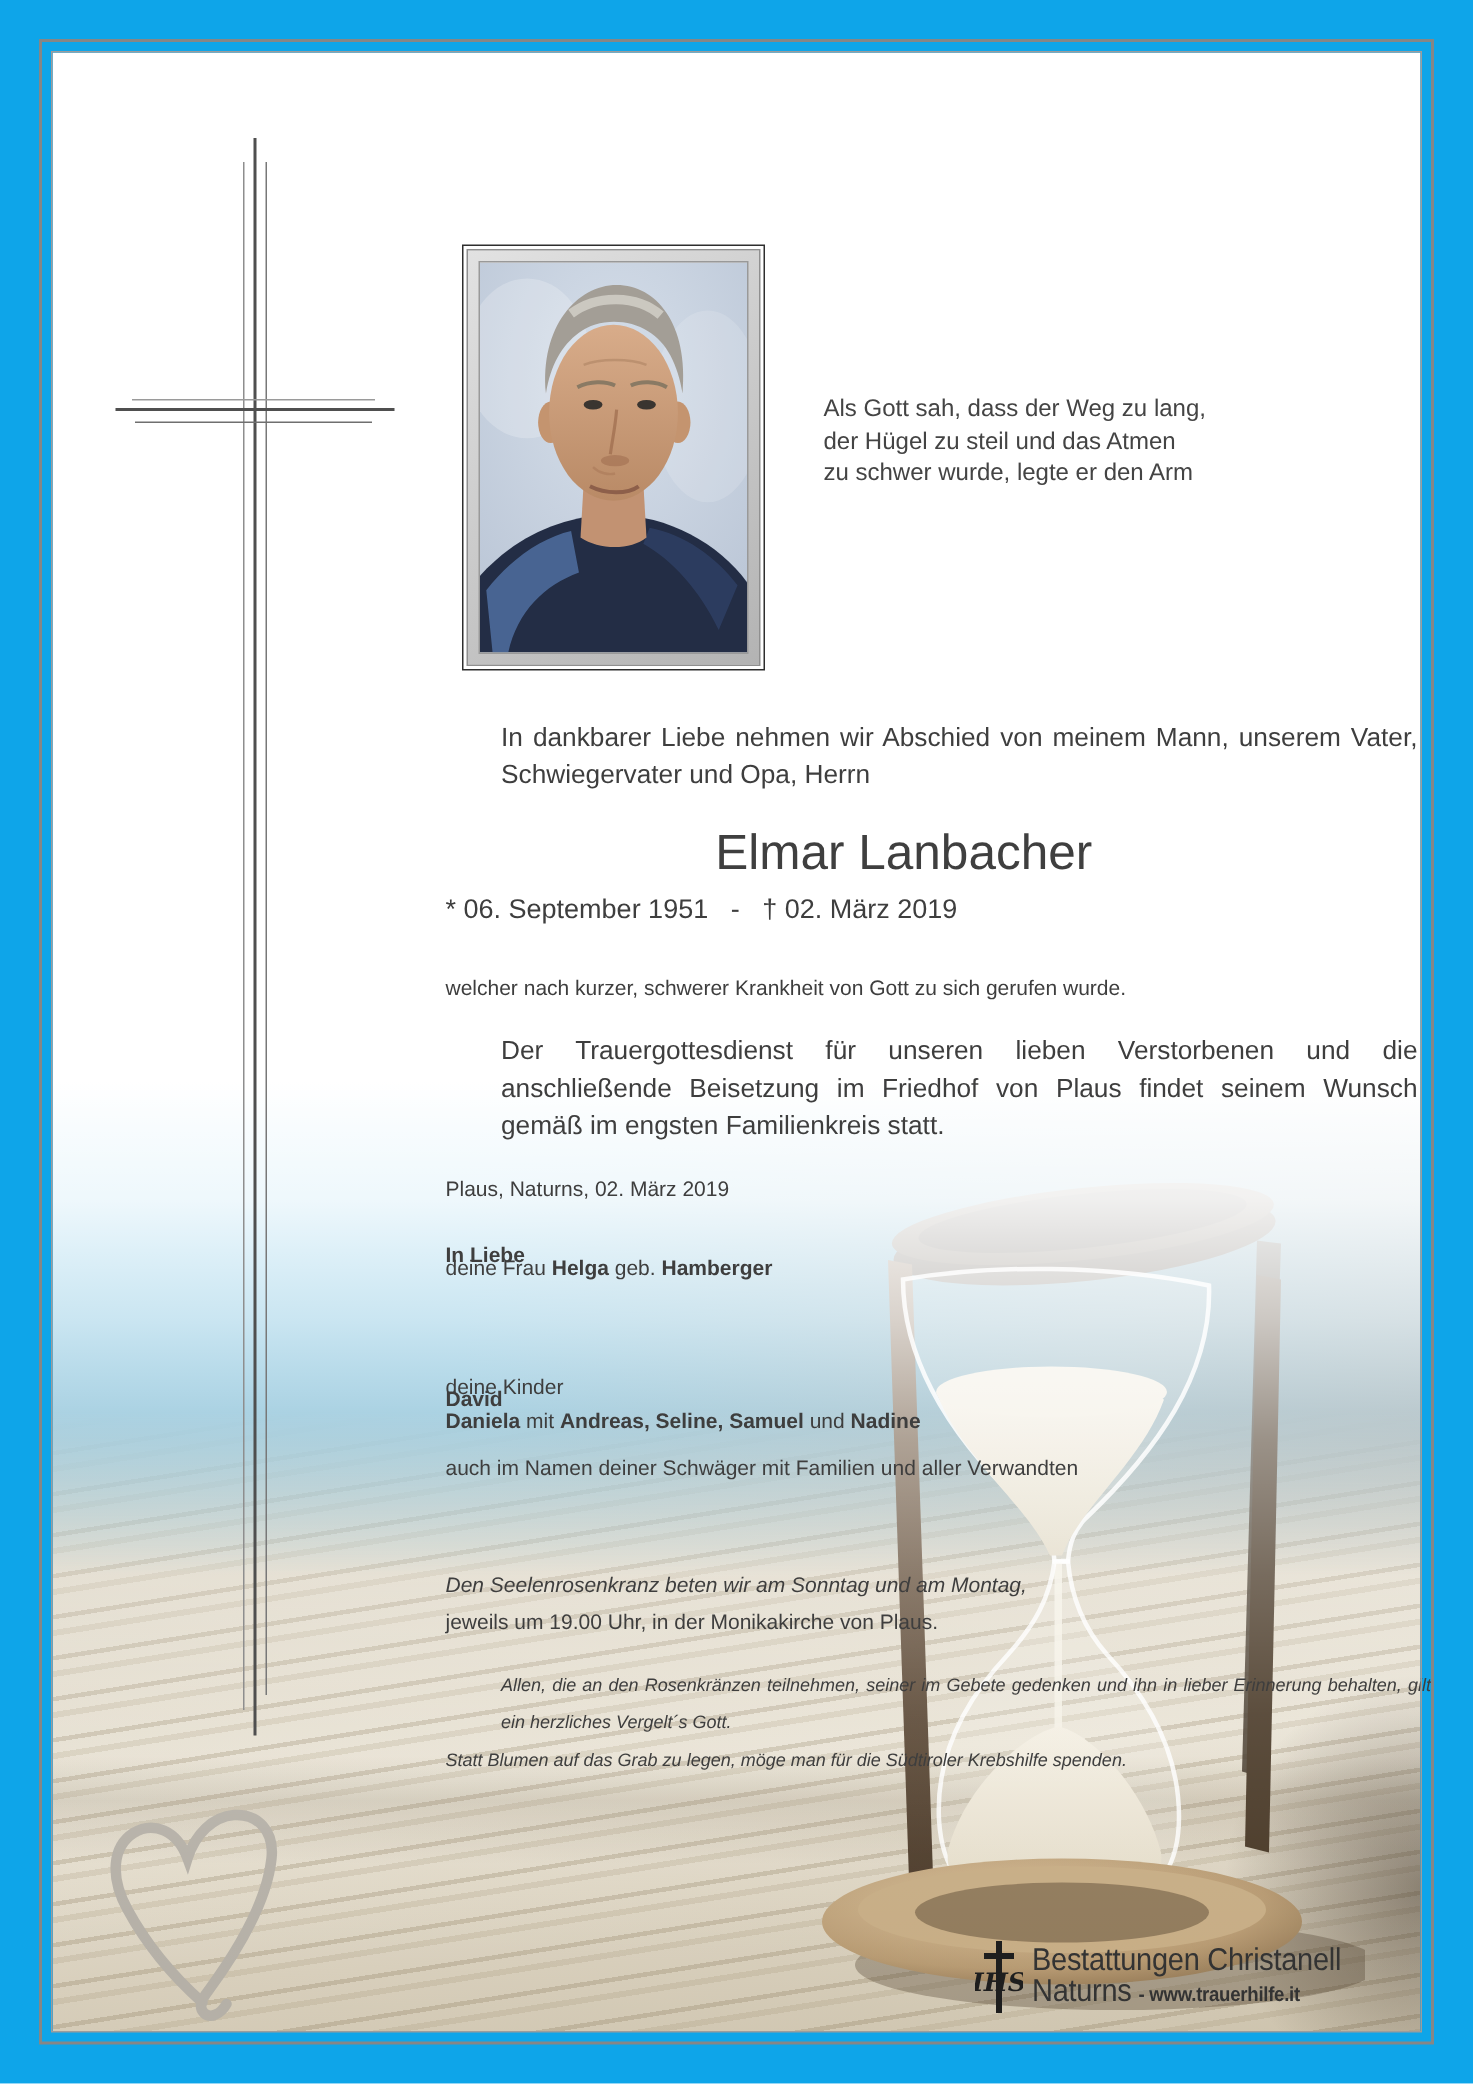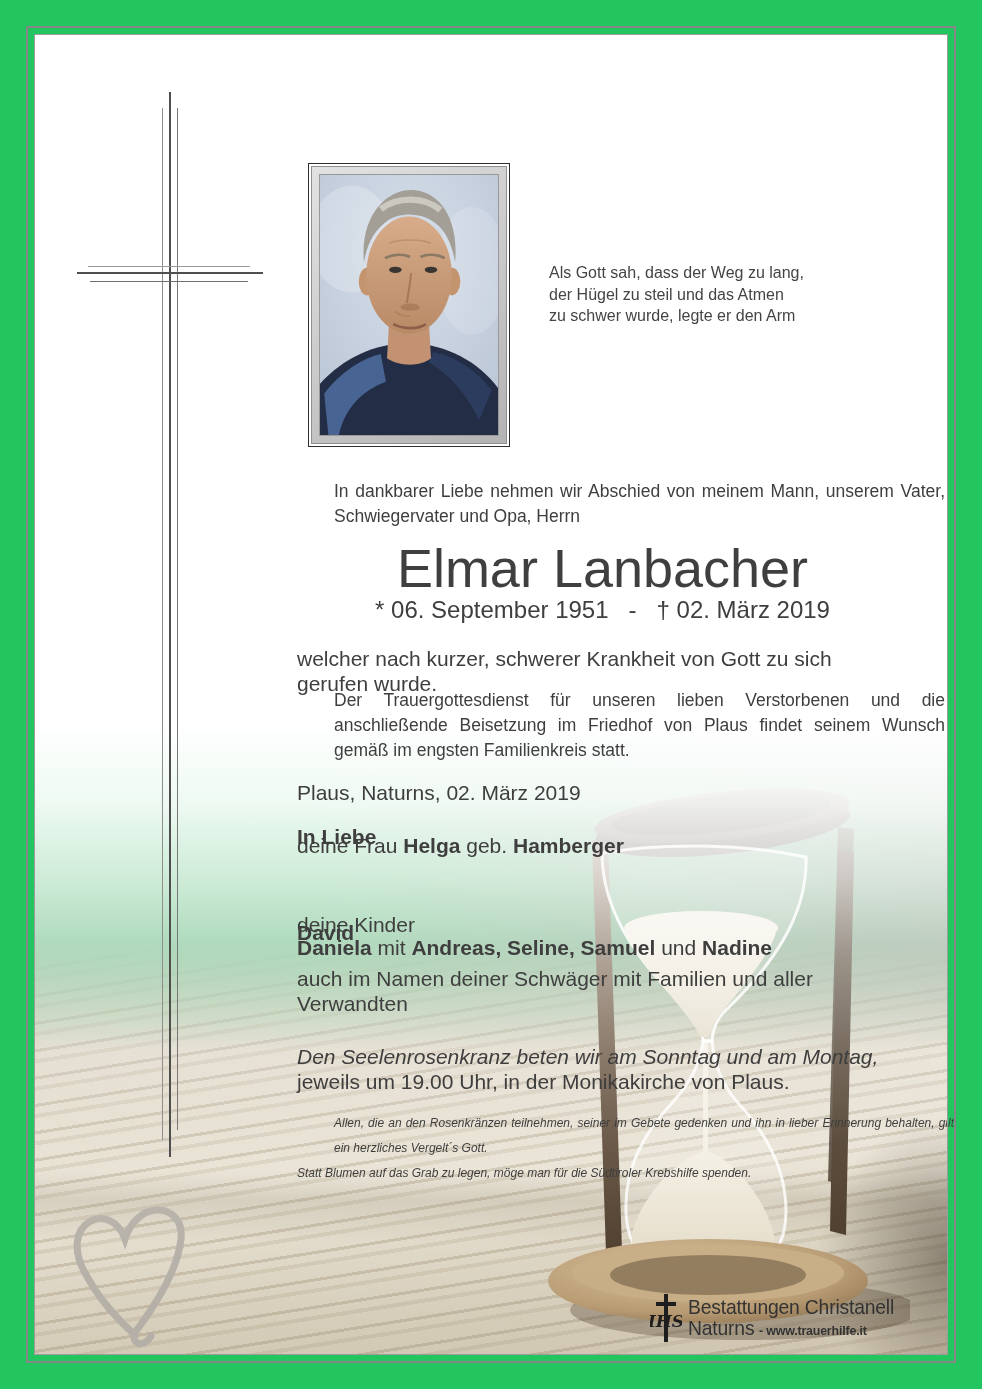--- a/index.html
+++ b/index.html
@@ -1,16 +1,16 @@
 <!DOCTYPE html>
 <html><head>
 <meta charset="utf-8">
 <style>
   html,body{margin:0;padding:0;background:#ffffff;}
-  .page{position:relative;width:982px;height:1389px;background:#22c55e;overflow:hidden;
+  .page{position:relative;width:982px;height:1389px;background:#0ea5e9;overflow:hidden;
         font-family:"Liberation Sans",sans-serif;color:#3e3e3e;}
   
   .frame-outer{position:absolute;inset:26px;border:2px solid #868686;pointer-events:none;z-index:40;}
   .frame-inner{position:absolute;inset:34px;border:1px solid #9c9c9c;pointer-events:none;z-index:40;}
 
   
   .bg-clip{position:absolute;inset:35px;overflow:hidden;z-index:1;}
   .bg-haze{position:absolute;left:0;top:660px;width:912px;height:440px;
     background:
       linear-gradient(90deg, rgba(170,165,158,0) 30%, rgba(150,146,140,0.45) 75%, rgba(140,136,130,0.6) 100%),
@@ -46,28 +46,28 @@
 
   
   .photo{position:absolute;left:308px;top:163px;width:202px;height:284px;box-sizing:border-box;
     border:1px solid #2e2e2e;background:#fff;padding:2px;z-index:10;}
   .photo-mat{width:100%;height:100%;box-sizing:border-box;border:1px solid #8f8f8f;
     background:linear-gradient(145deg,#e2e2e2,#b3b3b3);padding:7px;}
   .photo-pic{width:100%;height:100%;box-sizing:border-box;border:1px solid #999;overflow:hidden;}
   .photo-pic svg{display:block;width:100%;height:100%;}
 
   
-  .tx{position:absolute;left:297px;width:611px;font-size:21px;line-height:25px;z-index:20;}
+  .tx{position:absolute;left:297px;width:611px;font-size:14px;line-height:25px;z-index:20;}
   .just{font-size:17.5px;text-align:justify;margin-left:37px;}
   .verse{position:absolute;left:549px;top:262px;width:280px;font-size:16px;line-height:21.7px;
     color:#444;z-index:20;}
   .verse span{display:block;}
-  .name{position:absolute;left:297px;top:545px;width:611px;text-align:center;font-size:54px;
+  .name{position:absolute;left:297px;top:545px;width:611px;text-align:center;font-size:33px;
     line-height:46px;color:#3f3f3f;z-index:20;letter-spacing:0px;}
-  .dates{position:absolute;left:297px;top:596px;width:611px;text-align:center;font-size:24px;
+  .dates{position:absolute;left:297px;top:596px;width:611px;font-size:18px;
     white-space:pre;color:#3e3e3e;z-index:20;}
   .b{font-weight:bold;}
   .note{font-style:italic;font-size:12px;width:620px;}
   .fam span{display:inline;}
 
   
   .logo{position:absolute;left:650px;top:1293px;display:flex;align-items:center;z-index:20;color:#333;}
   .logo-sym{flex:0 0 auto;margin-right:6px;}
   .logo-text{display:flex;flex-direction:column;transform:scaleX(0.92);transform-origin:0 50%;}
   .logo-line1{font-size:21px;line-height:21px;letter-spacing:-0.2px;}

